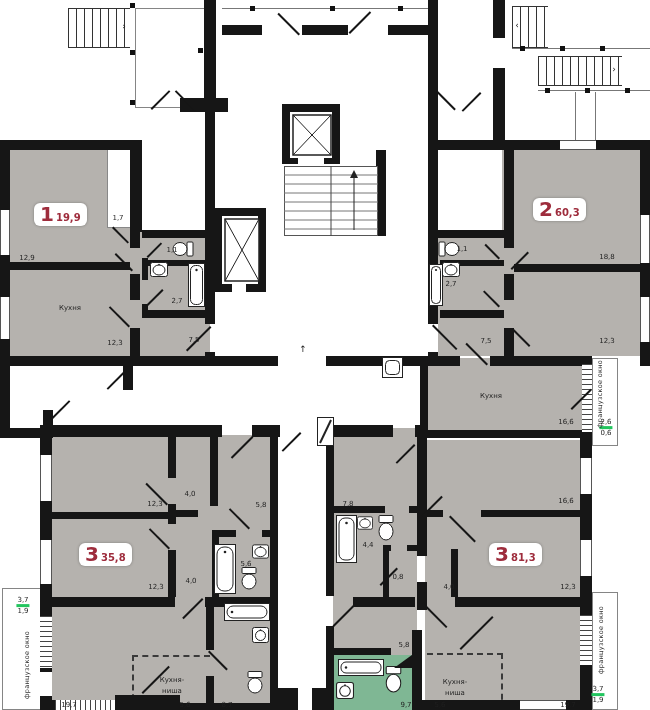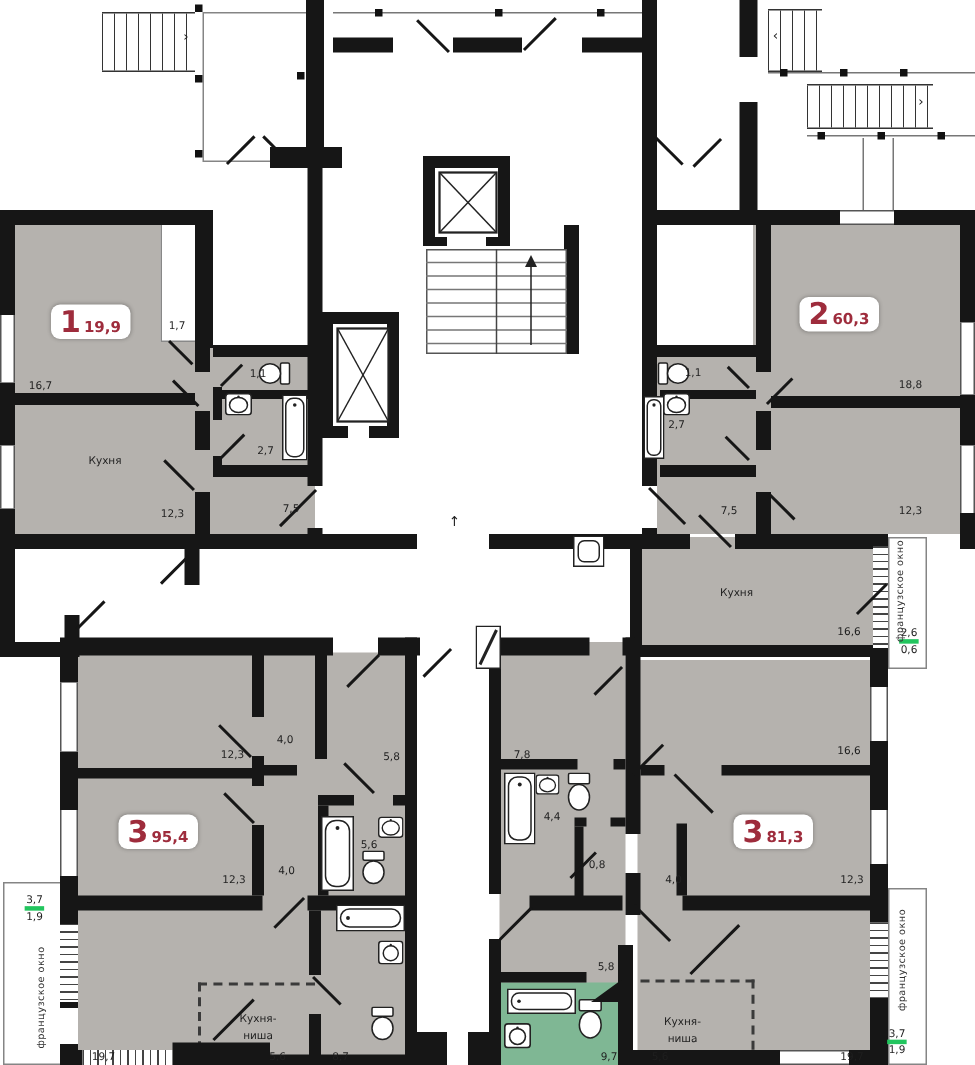--- a/index.html
+++ b/index.html
@@ -359,21 +359,21 @@
   <div class="sq" style="left:330px;top:6px"></div>
   <div class="sq" style="left:398px;top:6px"></div>
   <div class="sq" style="left:520px;top:46px"></div>
   <div class="sq" style="left:560px;top:46px"></div>
   <div class="sq" style="left:600px;top:46px"></div>
   <div class="sq" style="left:545px;top:88px"></div>
   <div class="sq" style="left:585px;top:88px"></div>
   <div class="sq" style="left:625px;top:88px"></div>
 
   <span class="dim" style="left:118px;top:218px">1,7</span>
-  <span class="dim" style="left:27px;top:258px">16,7</span>
+  <span class="dim" style="left:27px;top:258px">12,9</span>
   <span class="dim" style="left:70px;top:308px">Кухня</span>
   <span class="dim" style="left:115px;top:343px">12,3</span>
   <span class="dim" style="left:172px;top:250px">1,1</span>
   <span class="dim" style="left:177px;top:301px">2,7</span>
   <span class="dim" style="left:194px;top:340px">7,5</span>
   <span class="dim" style="left:462px;top:249px">1,1</span>
   <span class="dim" style="left:451px;top:284px">2,7</span>
   <span class="dim" style="left:486px;top:341px">7,5</span>
   <span class="dim" style="left:607px;top:257px">18,8</span>
   <span class="dim" style="left:607px;top:341px">12,3</span>
@@ -423,20 +423,20 @@
   <div class="badge" style="left:34px;top:203px">
     <span class="n">1</span>
     <span class="a">19,9</span>
   </div>
   <div class="badge" style="left:533px;top:198px">
     <span class="n">2</span>
     <span class="a">60,3</span>
   </div>
   <div class="badge" style="left:79px;top:543px">
     <span class="n">3</span>
-    <span class="a">95,4</span>
+    <span class="a">35,8</span>
   </div>
   <div class="badge" style="left:489px;top:543px">
     <span class="n">3</span>
     <span class="a">81,3</span>
   </div>
 
 </div>
 
 </body></html>

